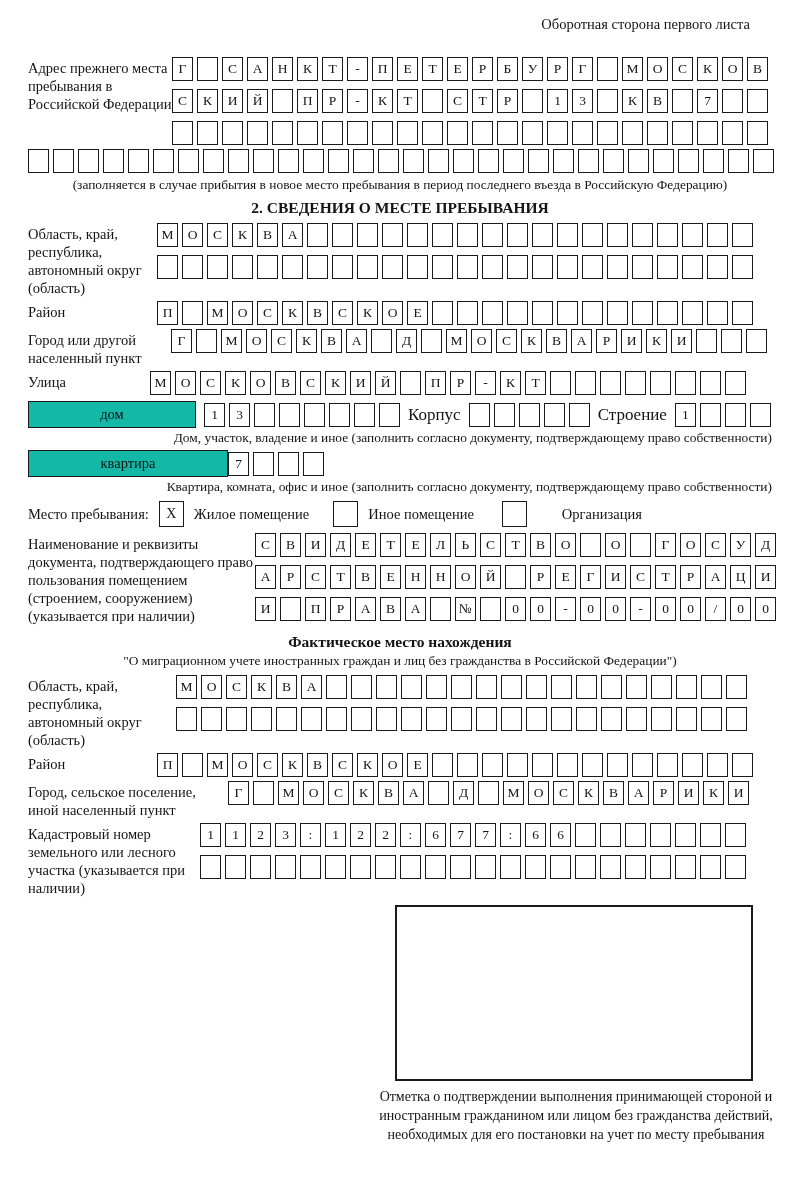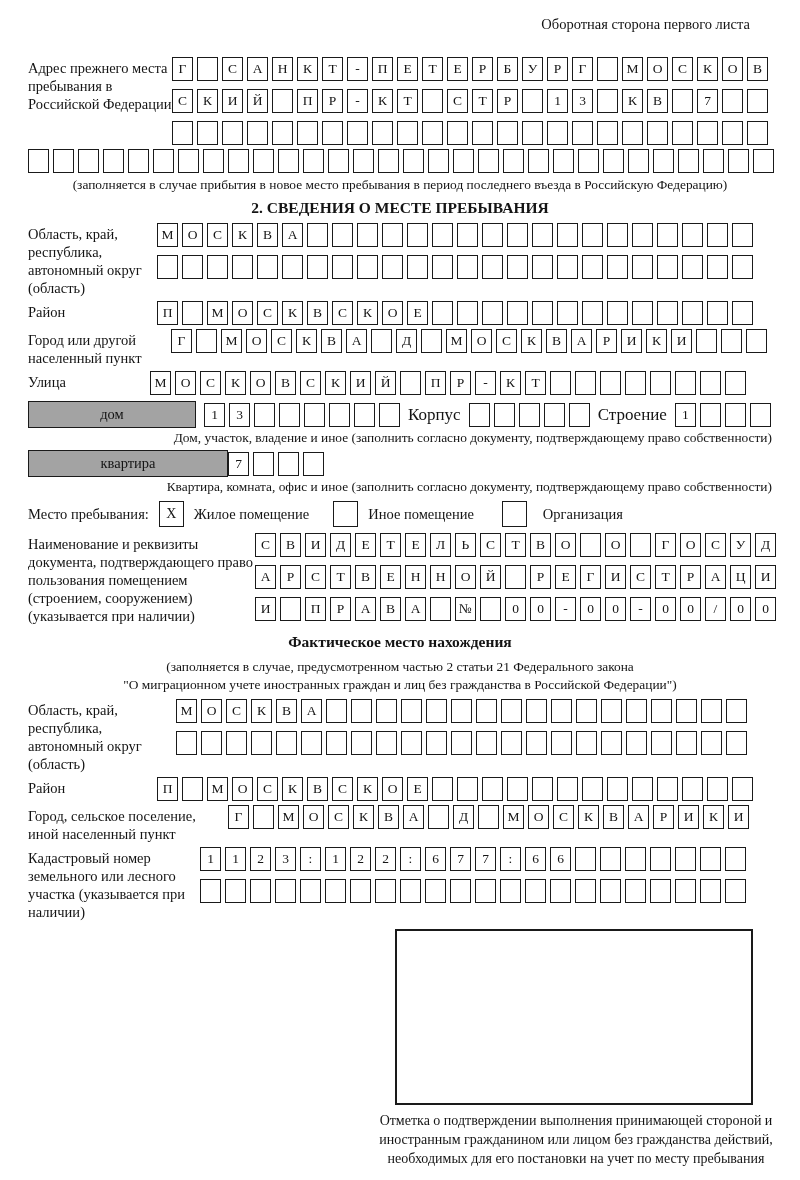--- a/index.html
+++ b/index.html
@@ -17,21 +17,21 @@
   .boxrow { display:flex; gap:4px; }
   .boxrow + .boxrow { margin-top:4px; }
   .cell {
     width:21px; height:24px; border:1.5px solid #1a1a1a; background:#fff;
     display:flex; align-items:center; justify-content:center;
     font-size:13.5px; line-height:1; flex:0 0 auto;
   }
   .note { font-size:13.4px;text-align:right; }
   .center { text-align:center; }
   .sec-title { text-align:center; font-weight:bold; font-size:15.5px; }
-  .widebox { border:1.5px solid #1a1a1a; height:27px; display:flex; align-items:center; justify-content:center; font-size:14.5px; background:#a3a3a3; }
+  .widebox { border:1.5px solid #1a1a1a; height:27px; display:flex; align-items:center; justify-content:center; font-size:14.5px; background:#14b8a6; }
   .inline-lbl { font-size:17px; align-self:center; white-space:nowrap; }
   .chk { width:25px; height:26px; border:1.5px solid #1a1a1a; display:flex; align-items:center; justify-content:center; font-size:14px; background:#fff; }
   .chkrow { display:flex; align-items:center; gap:10px; font-size:14.5px; }
   .stamp-box { border:2px solid #1a1a1a; width:358px; height:176px; margin-left:367px; background:#fff; }
   .stamp-note { width:436px; margin-left:330px; text-align:center; font-size:14px; line-height:19px; margin-top:6px; }
   .mt2{margin-top:2px}.mt4{margin-top:4px}.mt6{margin-top:6px}.mt8{margin-top:8px}
   .w144{width:144px}.w129{width:129px}.w143{width:143px}.w122{width:122px}
   .w227{width:227px}.w148{width:148px}.w200{width:200px}.w172{width:172px}
 </style>
 </head>
@@ -349,21 +349,21 @@
   </div>
   <div class="note mt2" style="margin-left:6px">Квартира, комната, офис и иное (заполнить согласно документу, подтверждающему право собственности)</div>
 
   <div class="chkrow mt6">
     <span>Место пребывания:</span>
     <span class="chk">X</span>
     <span>Жилое помещение</span>
     <span class="chk" style="margin-left:14px"></span>
     <span>Иное помещение</span>
     <span class="chk" style="margin-left:18px"></span>
-    <span style="margin-left:6px">Организация</span>
+    <span style="margin-left:25px">Организация</span>
   </div>
 
   <div class="frow mt6">
     <div class="lbl w227">Наименование и реквизиты документа, подтверждающего право пользования помещением (строением, сооружением) (указывается при наличии)</div>
     <div class="col">
       <div class="boxrow">
           <span class="cell">С</span>
           <span class="cell">В</span>
           <span class="cell">И</span>
           <span class="cell">Д</span>
@@ -428,21 +428,20 @@
           <span class="cell">0</span>
           <span class="cell">0</span>
           <span class="cell">/</span>
           <span class="cell">0</span>
           <span class="cell">0</span>
         </div>
     </div>
   </div>
 
   <div class="sec-title mt8">Фактическое место нахождения</div>
-  <div class="note center mt8">(заполняется в случае, предусмотренном частью 2 статьи 21 Федерального закона</div>
   <div class="note center mt2">"О миграционном учете иностранных граждан и лиц без гражданства в Российской Федерации")</div>
 
   <div class="frow mt6">
     <div class="lbl w148">Область, край, республика, автономный округ (область)</div>
     <div class="col">
       <div class="boxrow">
           <span class="cell">М</span>
           <span class="cell">О</span>
           <span class="cell">С</span>
           <span class="cell">К</span>

